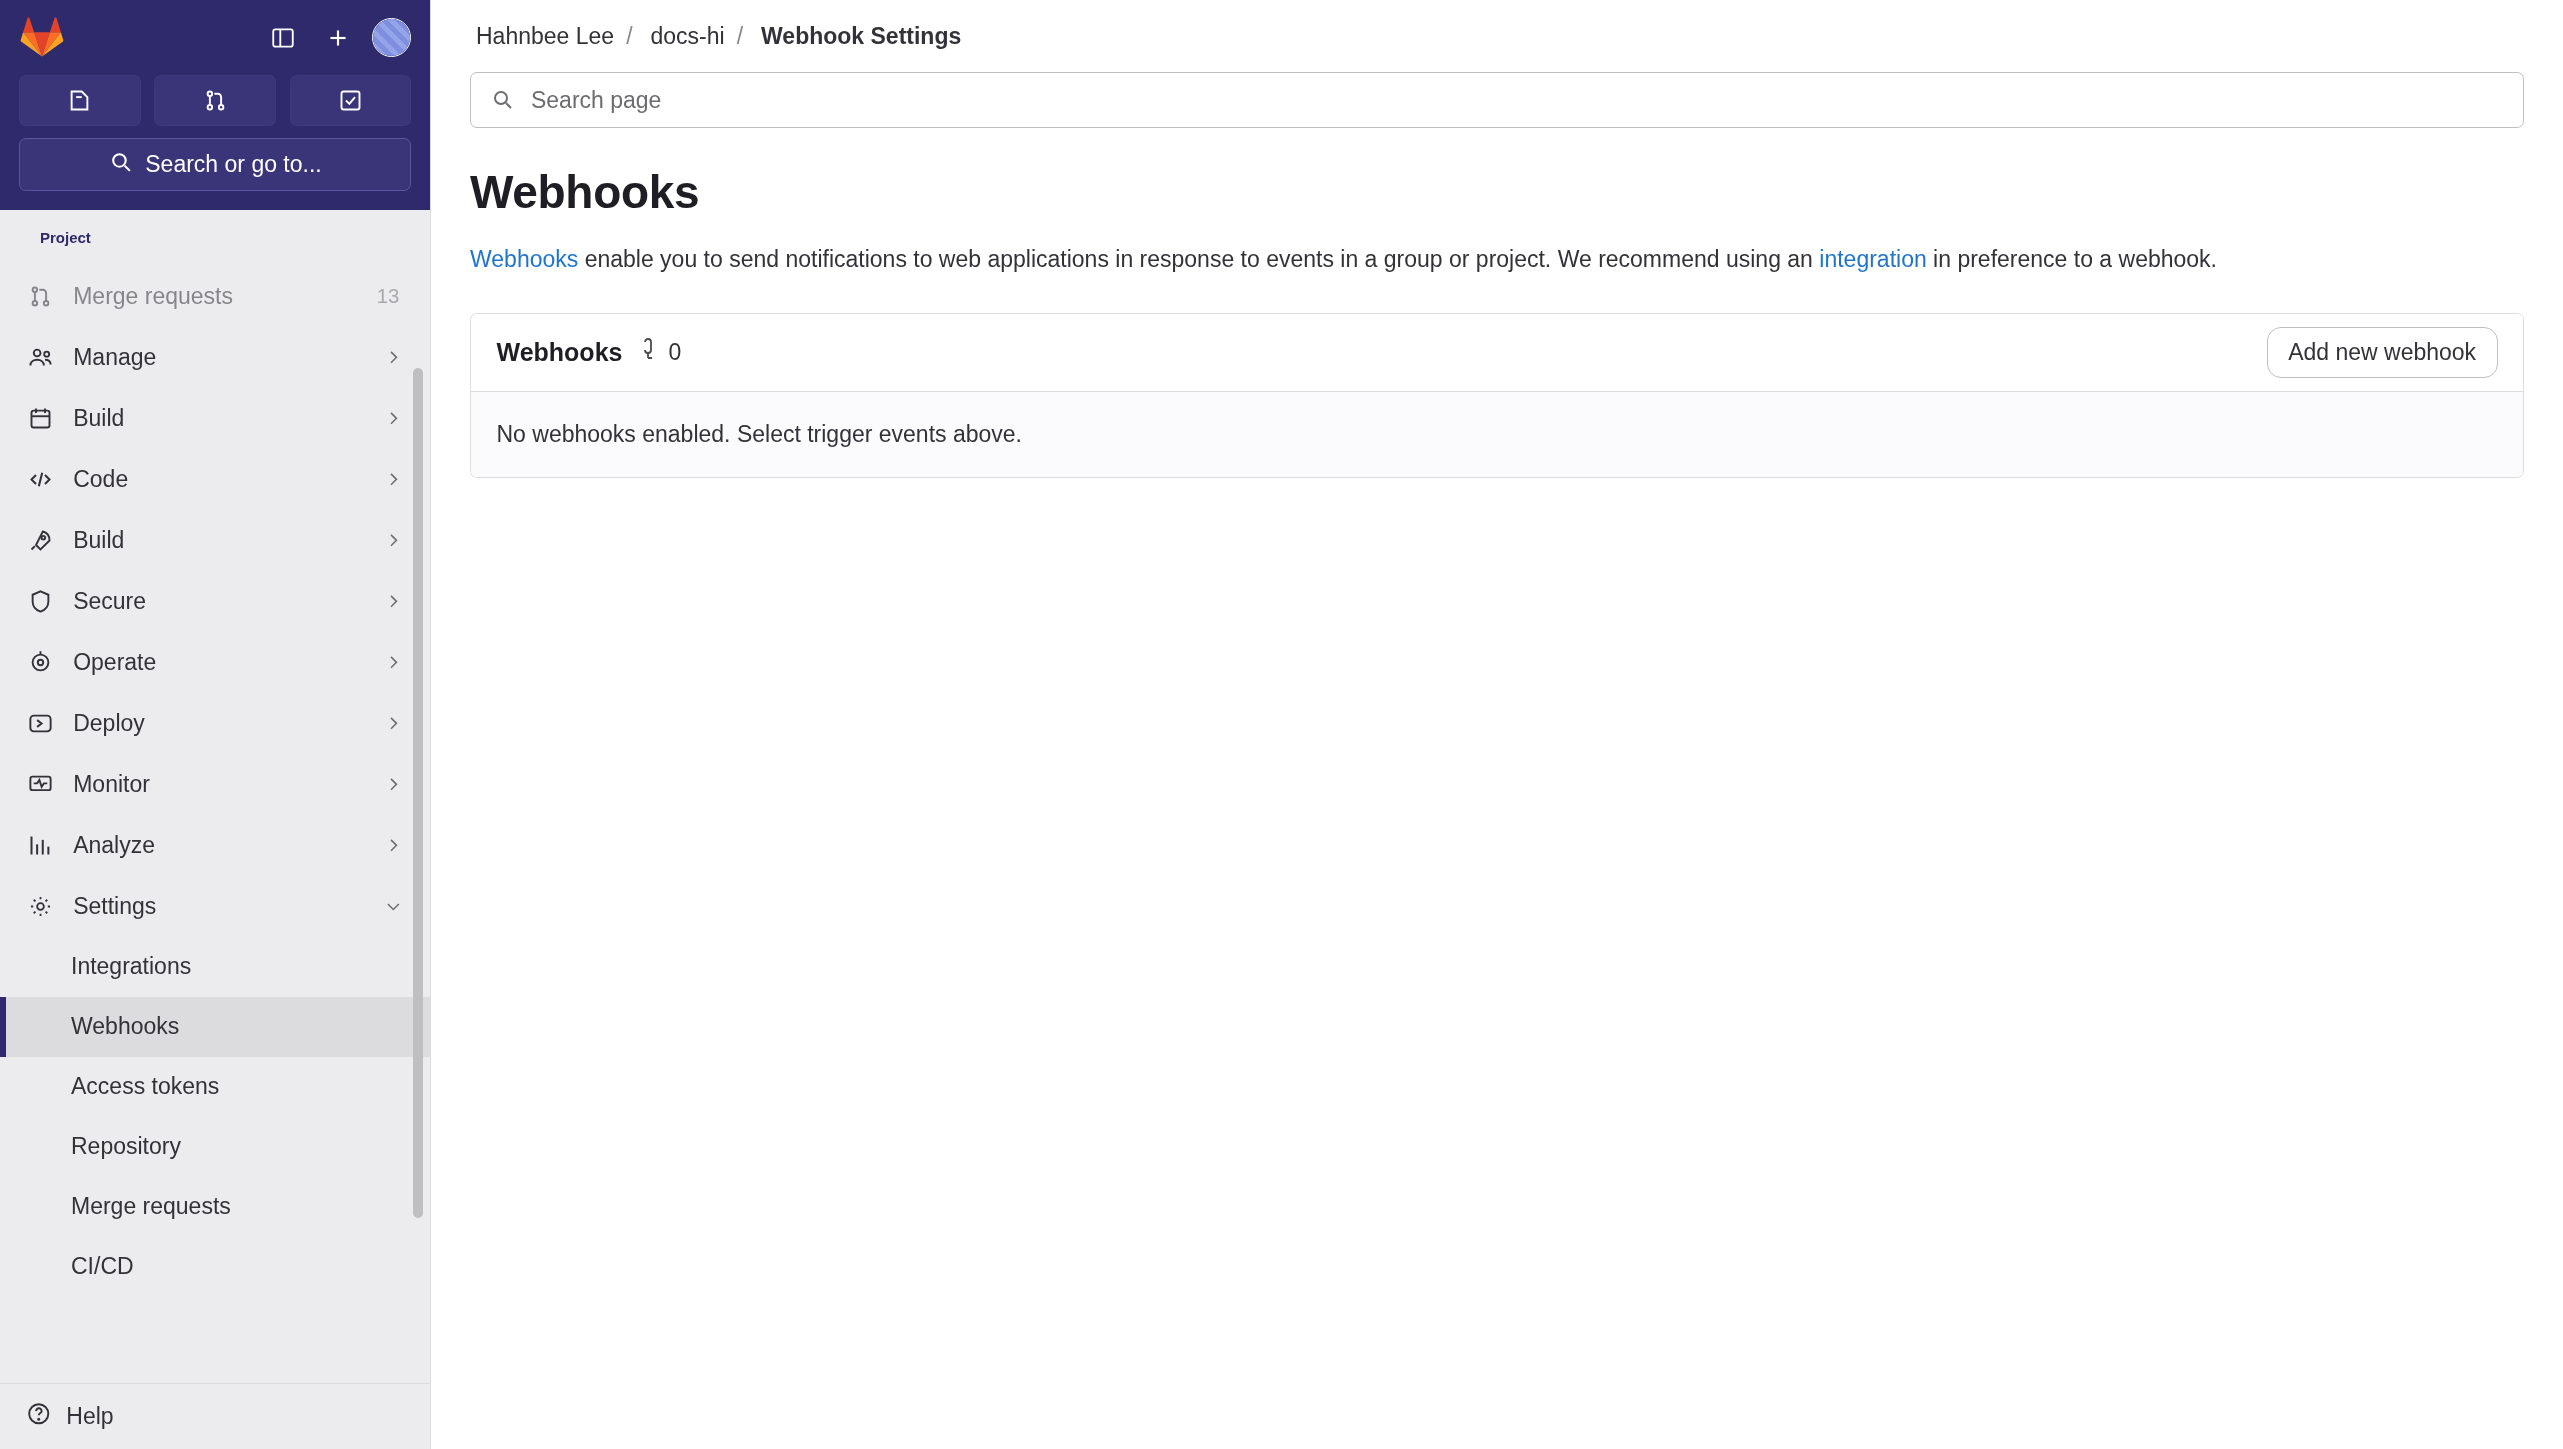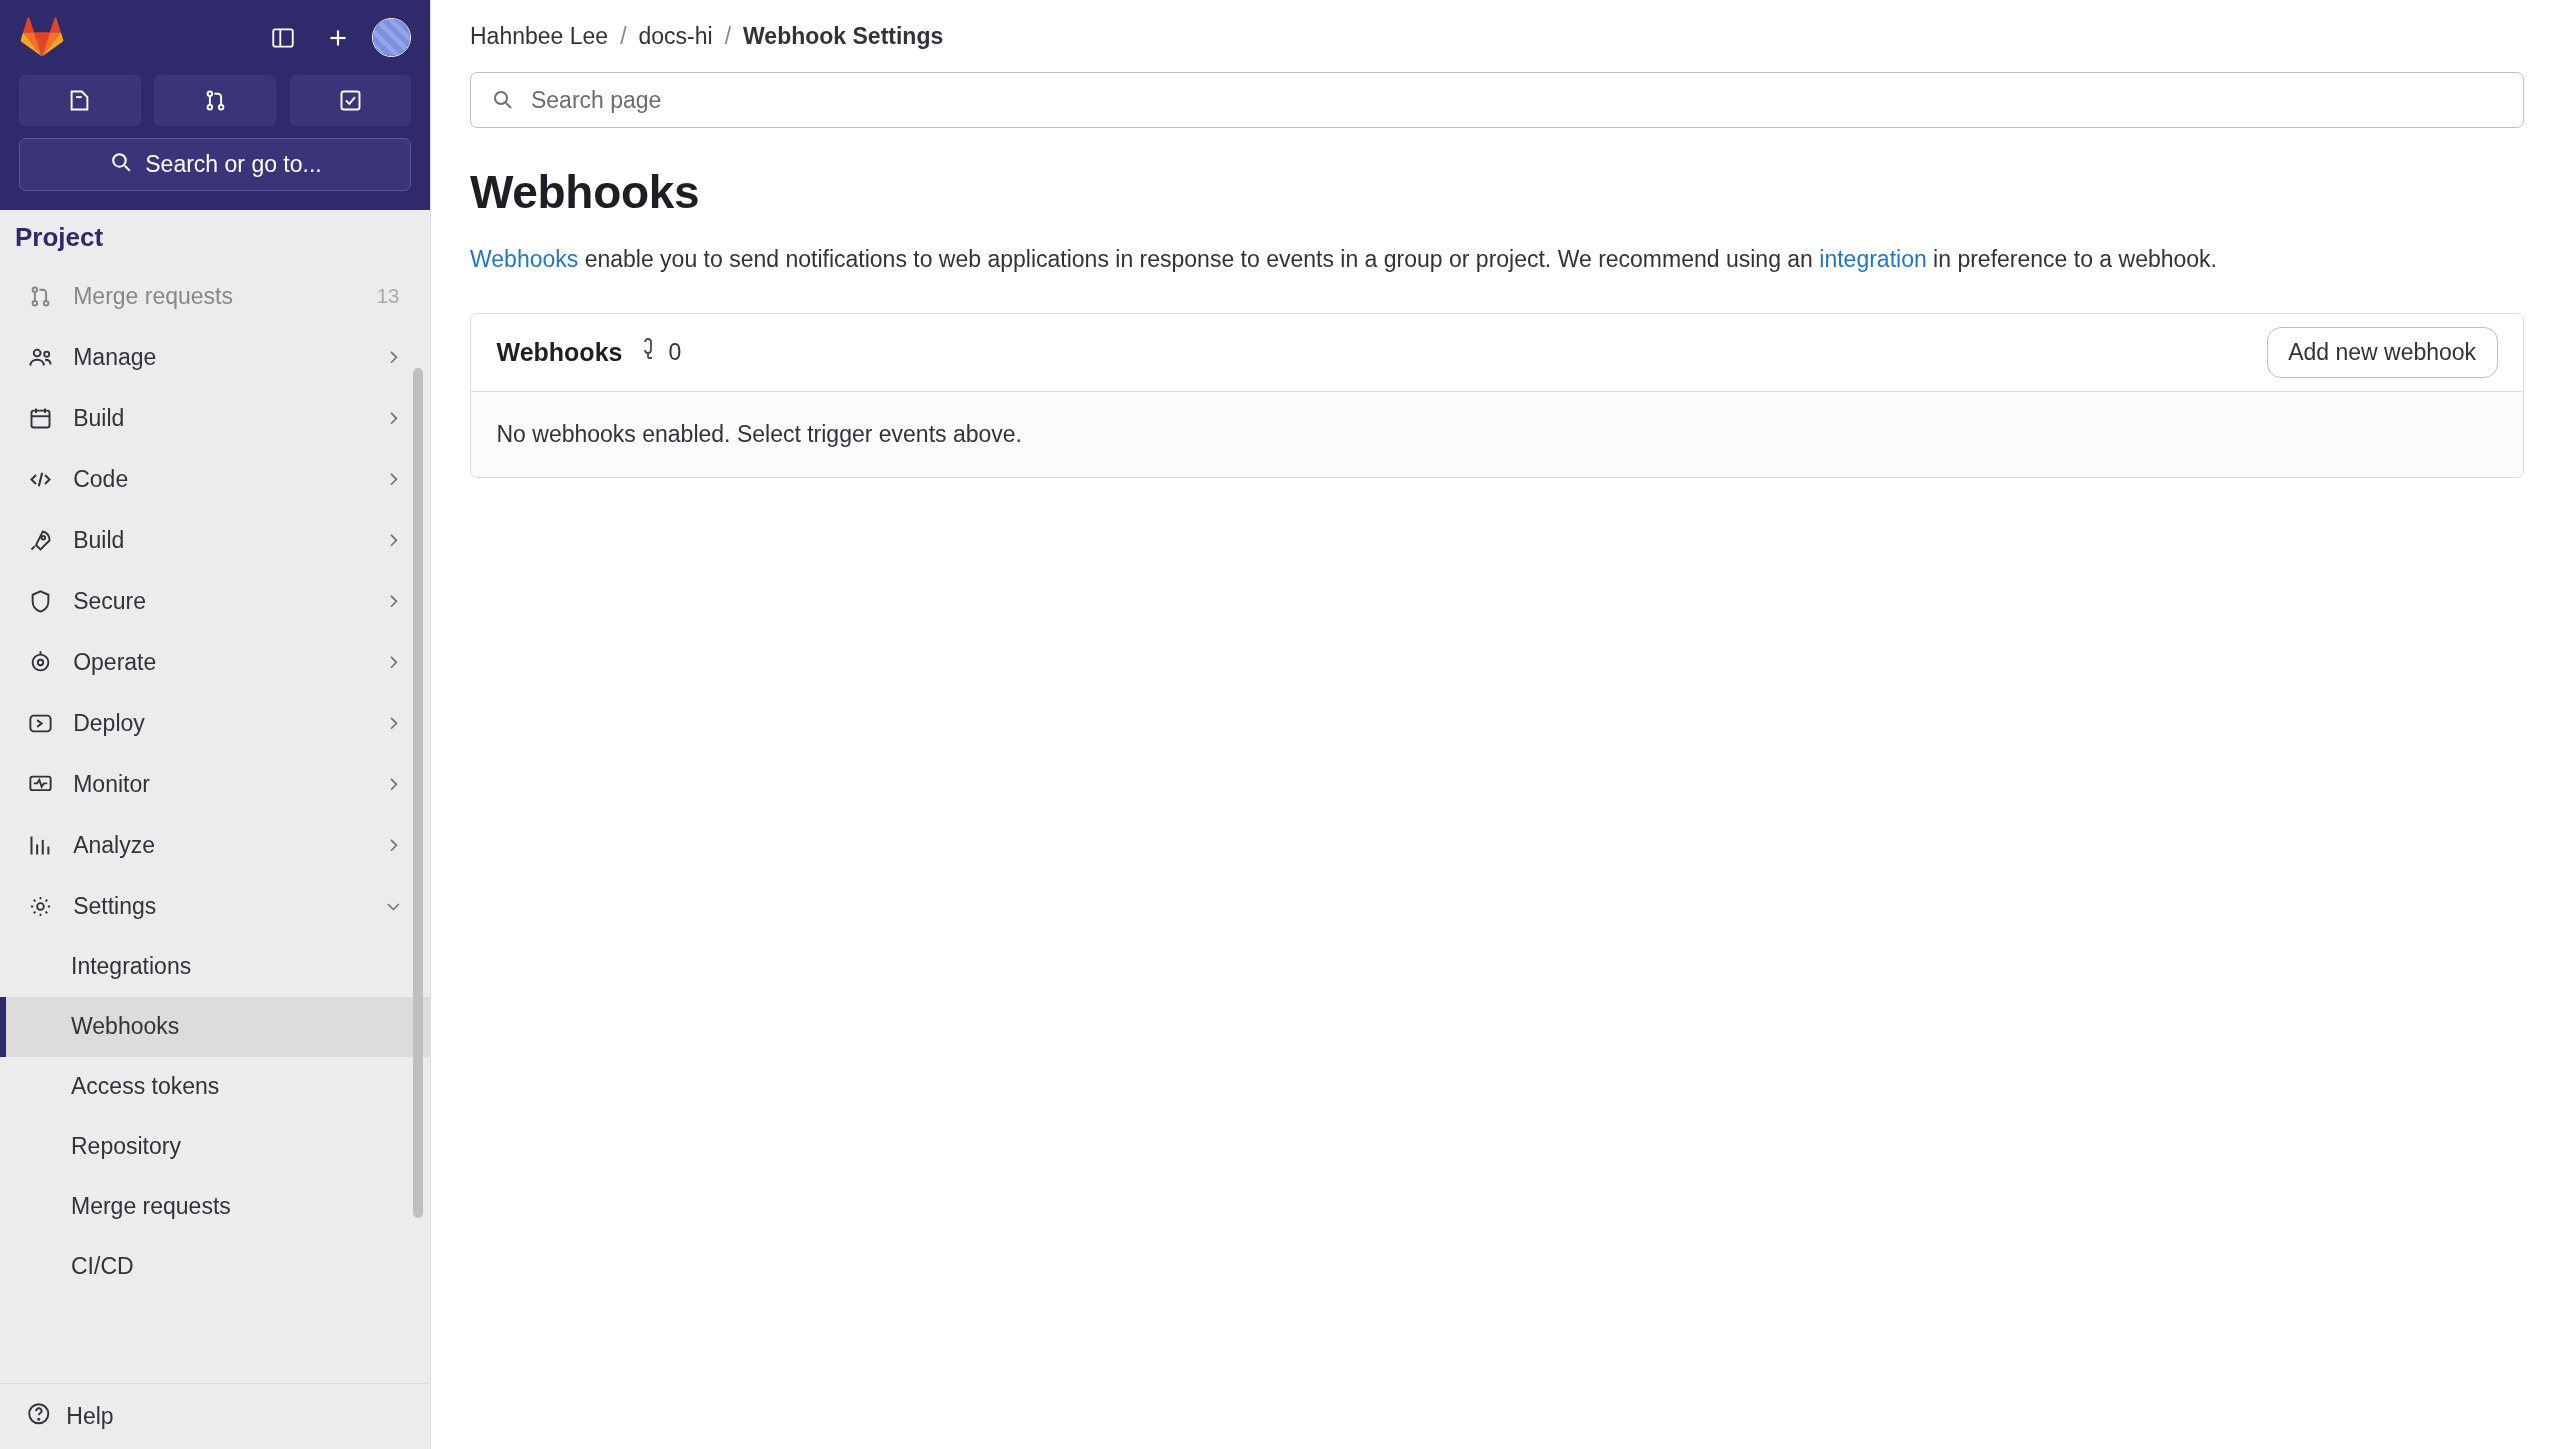--- a/index.html
+++ b/index.html
@@ -85,22 +85,22 @@
     display: flex; align-items: center; justify-content: center;
     gap: 12px;
     color: #fff;
     font-size: 23px;
   }
   .sidebar-search svg { width: 25px; height: 25px; }
 
   .sidebar-context {
     height: 56px;
     display: flex; align-items: center;
-    padding: 0 15px;
-    font-size: 26px;
+    padding: 0 40px;
+    font-size: 15px;
     font-weight: bold;
     color: #2f2a6b;
     background: #ececef;
   }
 
   .sidebar-scroll {
     flex: 1;
     overflow: hidden;
     position: relative;
     padding-top: 0;
@@ -181,21 +181,21 @@
   }
   .breadcrumb-bar {
     height: 72px;
     display: flex;
     align-items: center;
     padding: 0 39px;
     font-size: 23px;
     gap: 12px;
     color: #333238;
   }
-  .crumb { color: #333238; }
+  .crumb { color: #333238; margin-left: 6px; }
   .crumb.link { color: #333238; }
   .crumb.current { font-weight: bold; }
   .crumb-sep { color: #89888d; }
 
   .content { padding: 0 39px; }
 
   .search-page {
     height: 56px;
     border: 0.9px solid #bfbfc3;
     border-radius: 6.8px;

